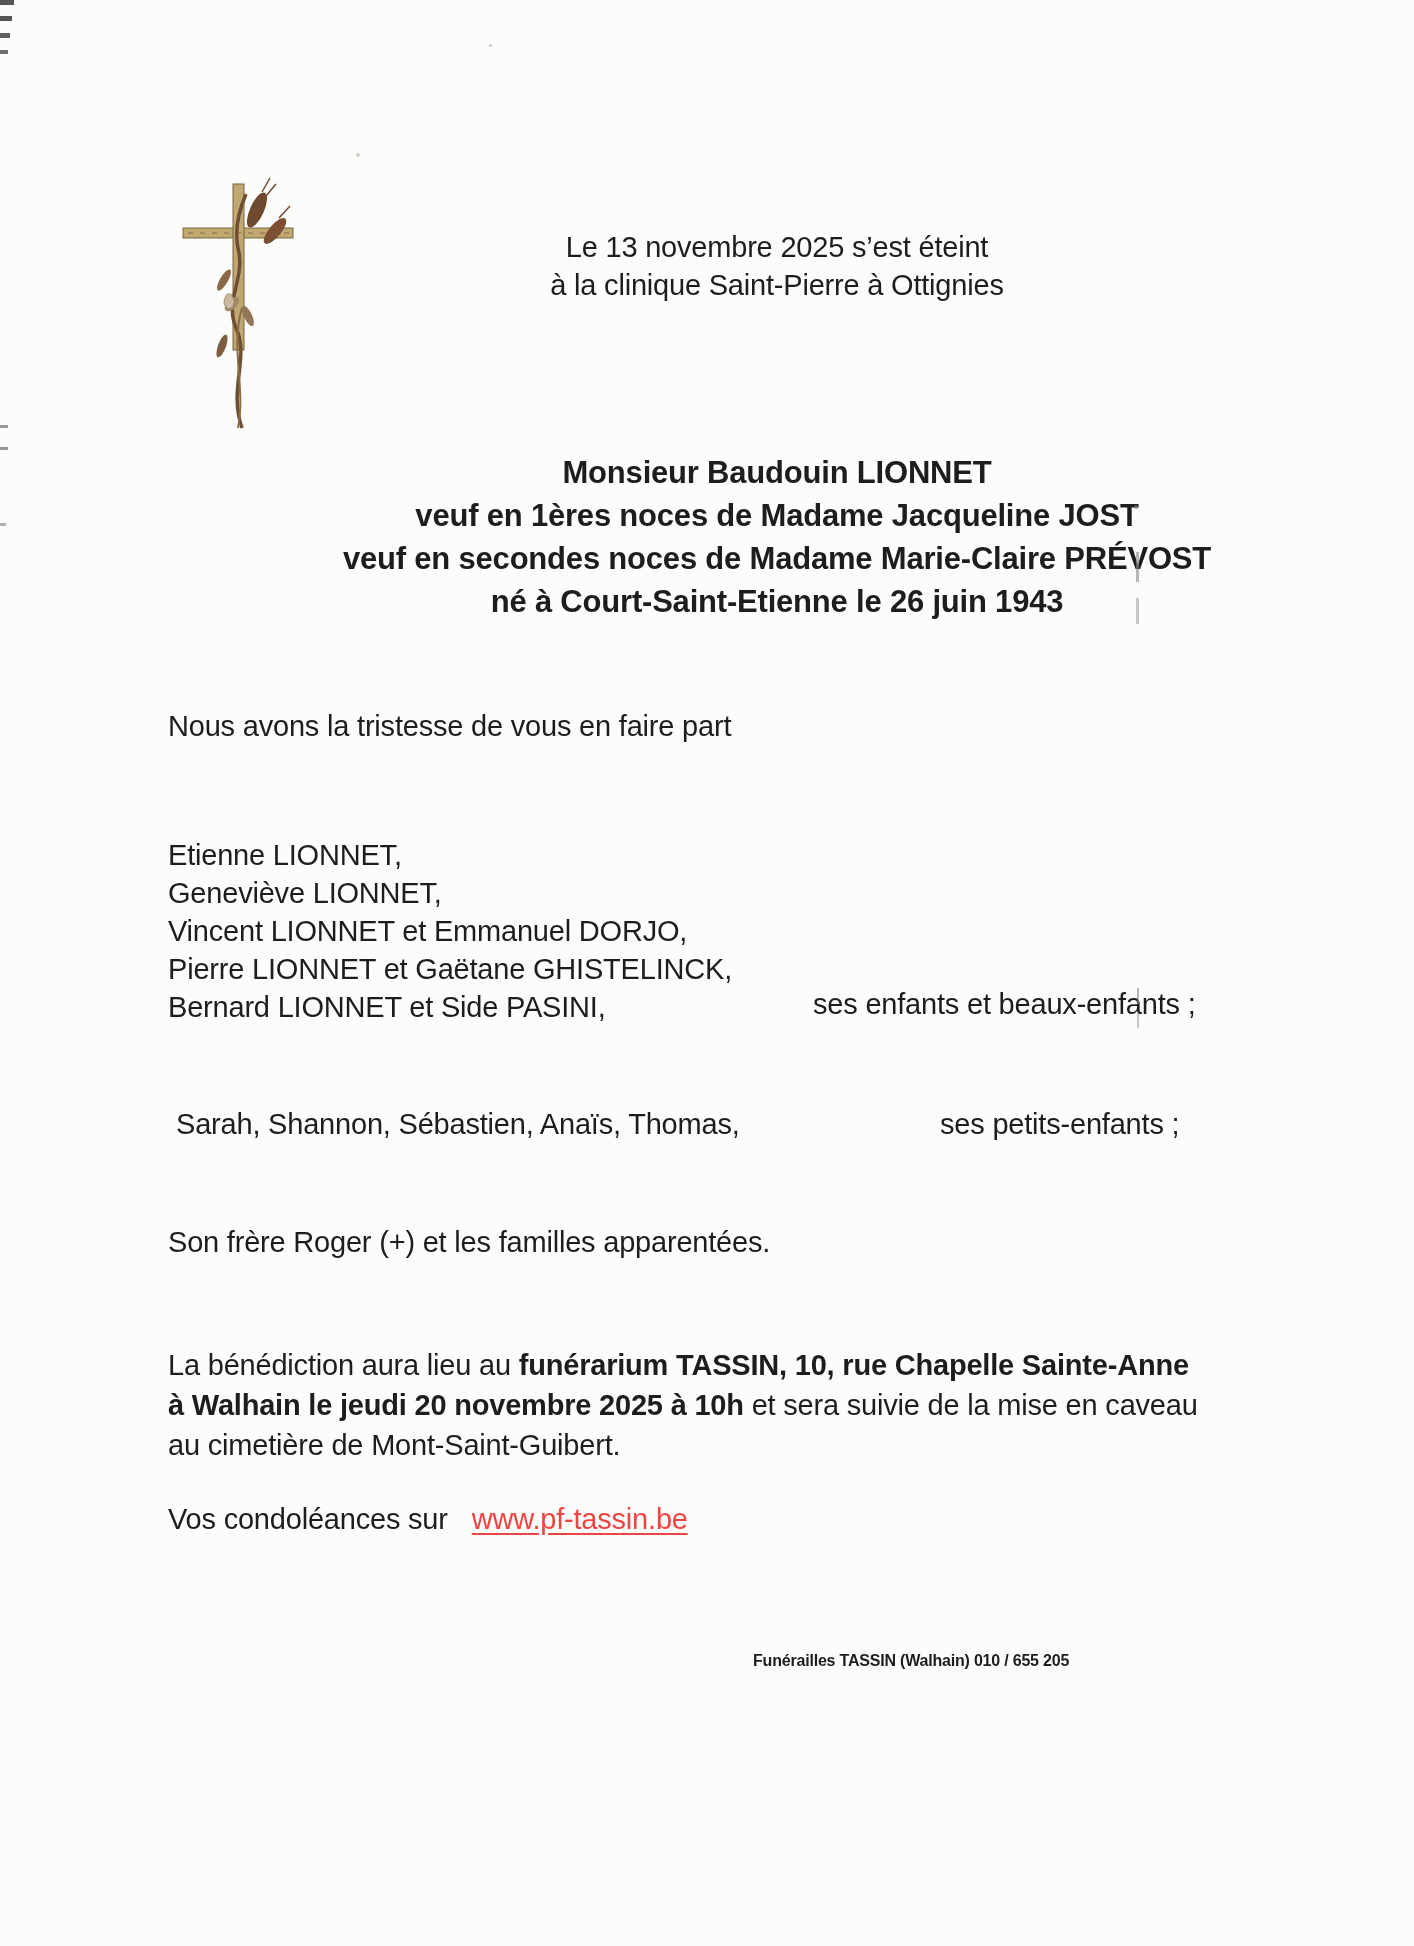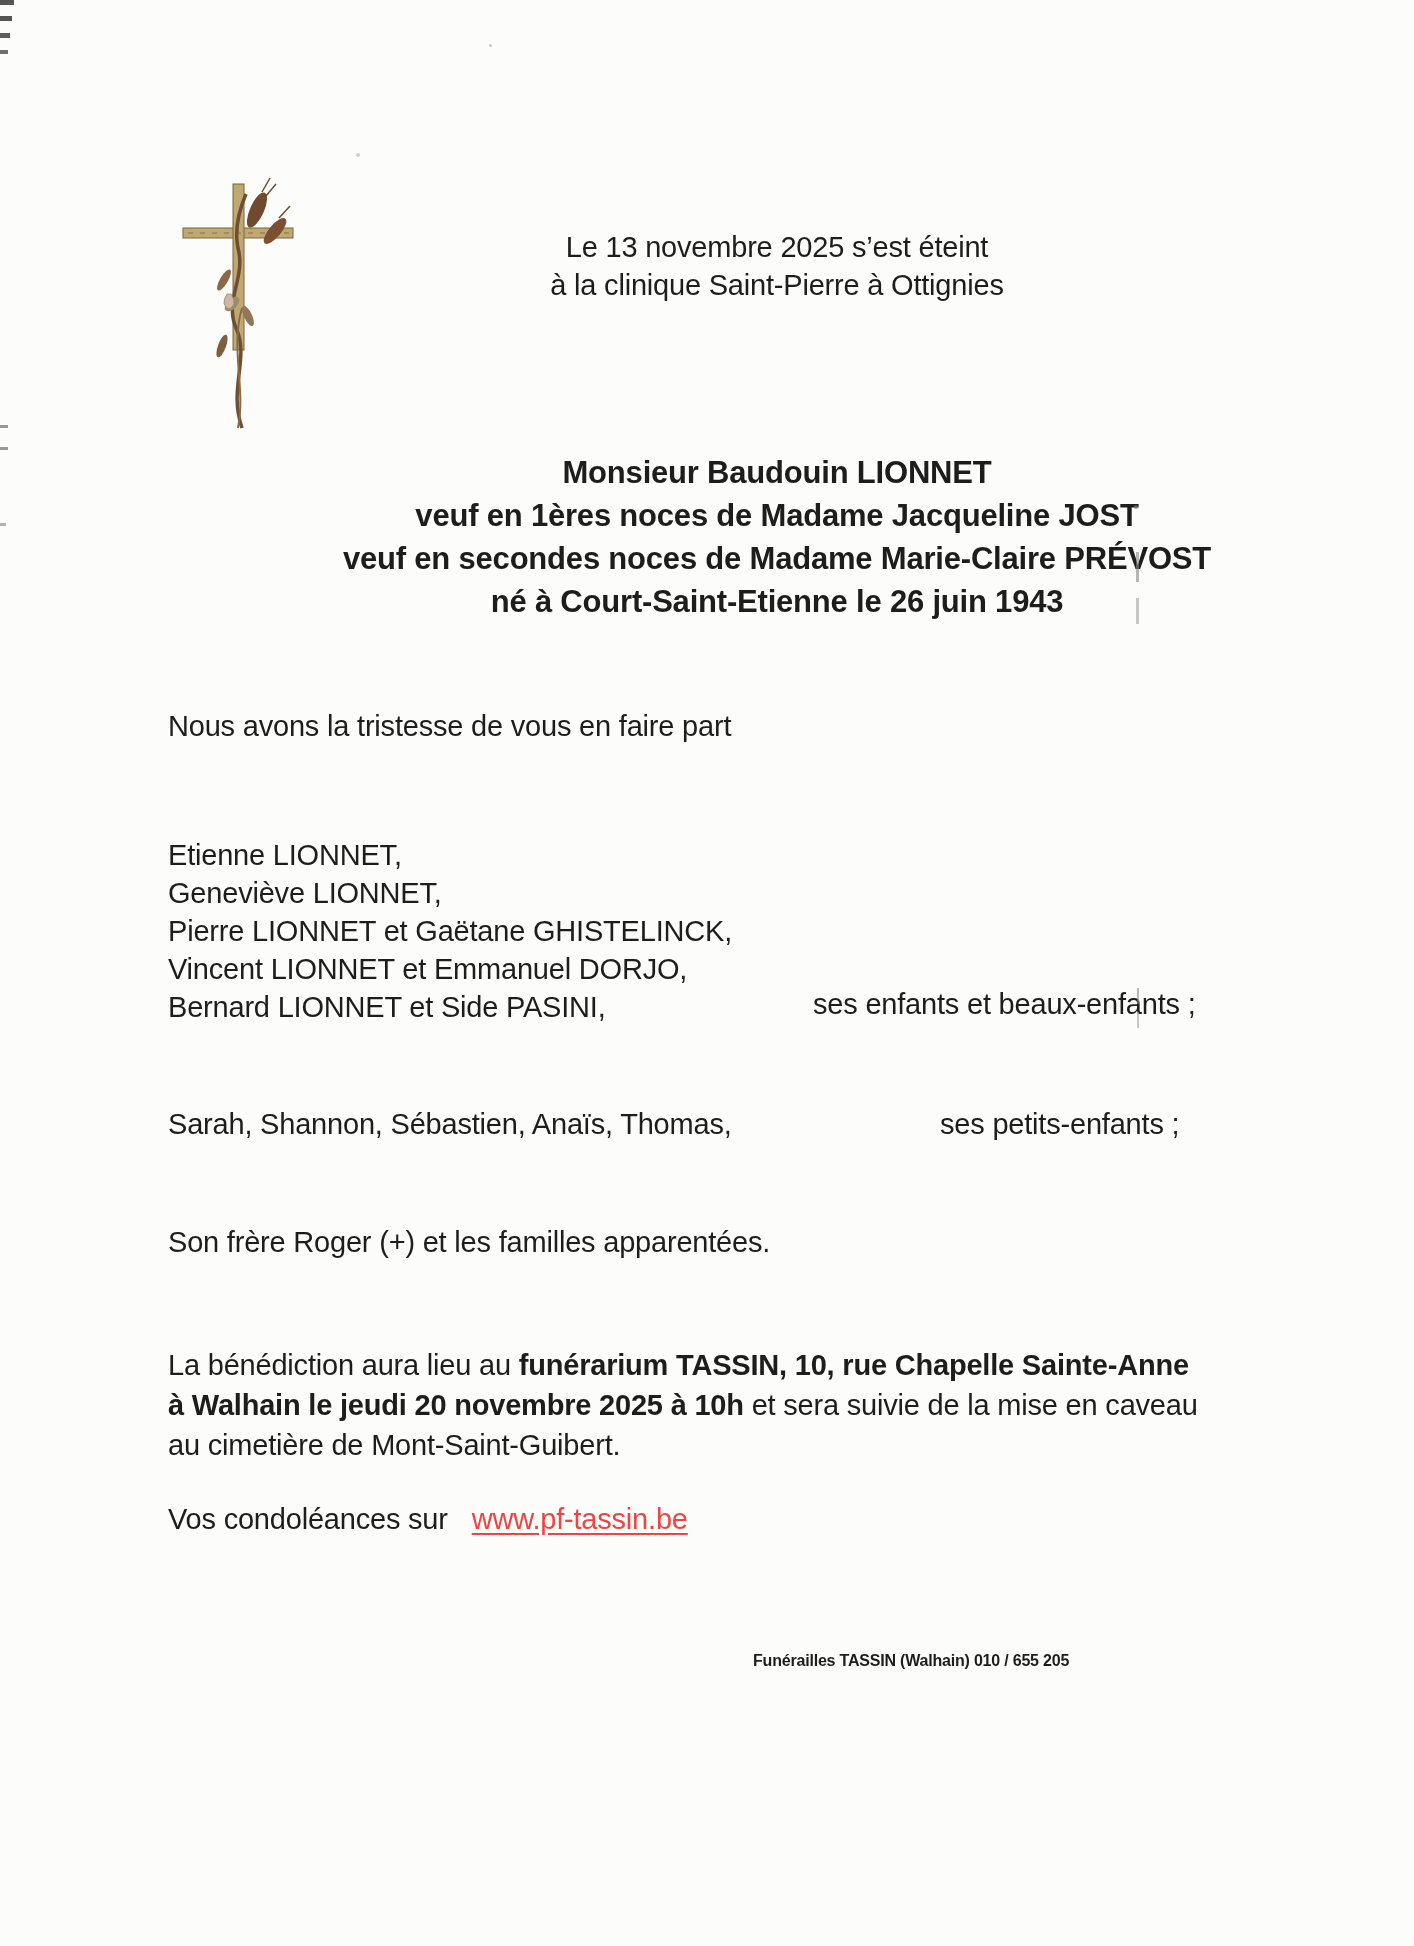--- a/index.html
+++ b/index.html
@@ -14,21 +14,21 @@
     overflow:hidden;
   }
   .abs { position:absolute; }
   .centered { left:132px; width:1290px; text-align:center; }
   .intro   { top:228px; font-size:29px; line-height:38px; }
   .name-block { top:443px; font-size:31px; line-height:43px; font-weight:700;margin-top:8px; }
   .body-line { font-size:29px; white-space:nowrap; }
   .announce { left:168px; top:710px; }
   .children { left:168px; top:836px; line-height:38px; }
   .rel-label-1 { left:813px; top:988px; }
-  .grandchildren { left:168px; top:1108px; }
+  .grandchildren { left:176px; top:1108px; }
   .rel-label-2 { left:940px; top:1108px; }
   .family { left:168px; top:1226px; }
   .ceremony { left:168px; top:1345px; font-size:29px; line-height:40px; width:1120px; }
   .b { font-weight:700; }
   .condolences { left:168px; top:1503px; }
   .link { color:#ef4444; text-decoration:underline; text-underline-offset:4px; margin-left:24px; cursor:pointer; }
   .footer { left:753px; top:1652px; font-size:16px; font-weight:700; white-space:nowrap; }
   .cross { left:180px; top:176px; width:115px; height:260px; }
   .artifact { position:absolute; pointer-events:none; }
 </style>
@@ -63,22 +63,22 @@
     <div>veuf en 1ères noces de Madame Jacqueline JOST</div>
     <div>veuf en secondes noces de Madame Marie-Claire PRÉVOST</div>
     <div>né à Court-Saint-Etienne le 26 juin 1943</div>
   </div>
 
   <div class="abs body-line announce">Nous avons la tristesse de vous en faire part</div>
 
   <div class="abs body-line children">
     <div>Etienne LIONNET,</div>
     <div>Geneviève LIONNET,</div>
+    <div>Vincent LIONNET et Emmanuel DORJO,</div>
     <div>Pierre LIONNET et Gaëtane GHISTELINCK,</div>
-    <div>Vincent LIONNET et Emmanuel DORJO,</div>
     <div>Bernard LIONNET et Side PASINI,</div>
   </div>
   <div class="abs body-line rel-label-1">ses enfants et beaux-enfants ;</div>
 
   <div class="abs body-line grandchildren">Sarah, Shannon, Sébastien, Anaïs, Thomas,</div>
   <div class="abs body-line rel-label-2">ses petits-enfants ;</div>
 
   <div class="abs body-line family">Son frère Roger (+) et les familles apparentées.</div>
 
   <div class="abs ceremony">

